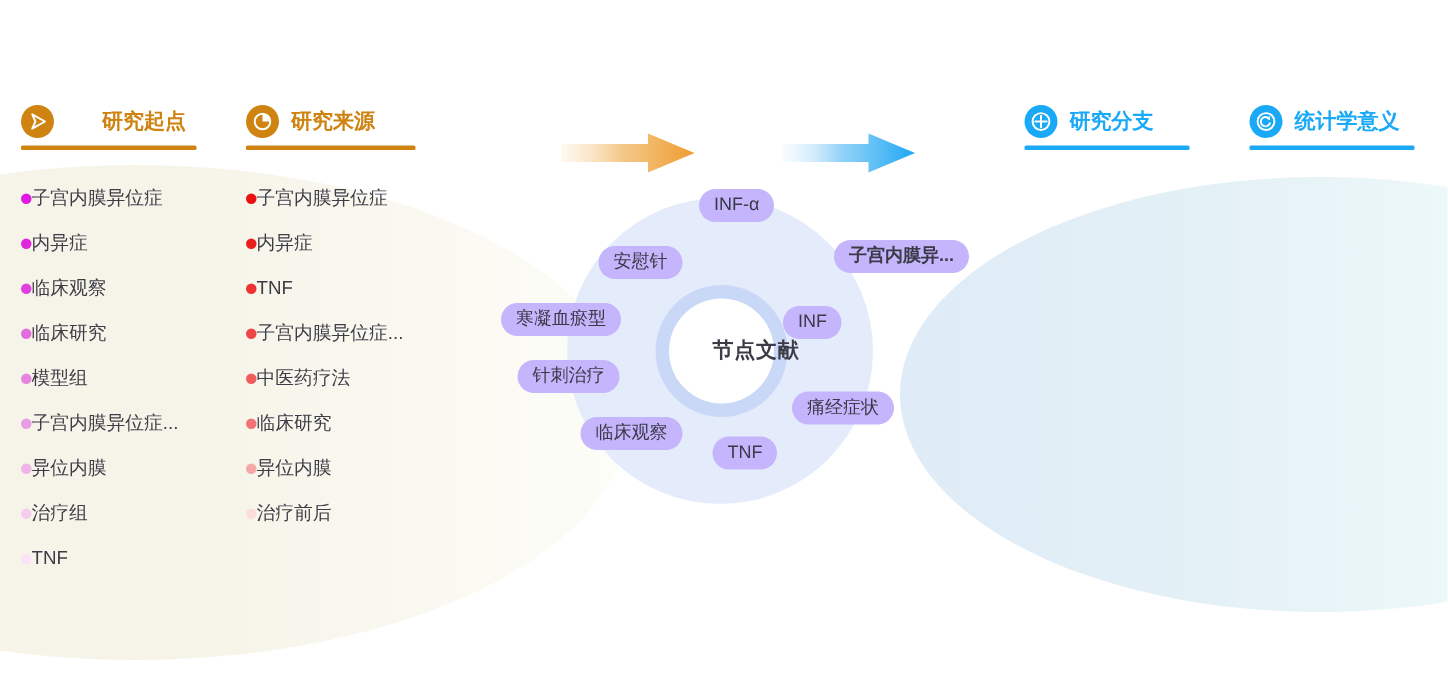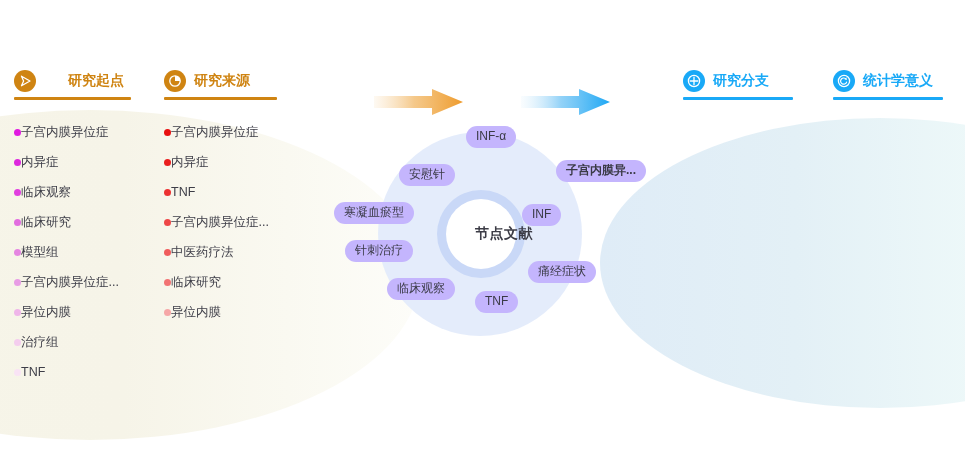--- a/index.html
+++ b/index.html
@@ -297,20 +297,24 @@
         <span class="list-label">中医药疗法</span>
       </div>
       <div class="list-item">
         <span class="dot" style="background: rgb(242, 115, 115);"></span>
         <span class="list-label">临床研究</span>
       </div>
       <div class="list-item">
         <span class="dot" style="background: rgb(246, 167, 167);"></span>
         <span class="list-label">异位内膜</span>
       </div>
+      <div class="list-item">
+        <span class="dot" style="background: rgb(251, 222, 222);"></span>
+        <span class="list-label">治疗前后</span>
+      </div>
     </div>
 
   <div class="ring-outer"></div>
   <div class="ring-inner"></div>
   <div class="center-label">节点文献</div>
 
   <div id="tag-layer">
       <div class="tag" style="left: 466px; top: 126px;">INF-α</div>
       <div class="tag" style="left: 399px; top: 164px;">安慰针</div>
       <div class="tag" style="left: 556px; top: 160px; font-weight: bold;">子宫内膜异...</div>

